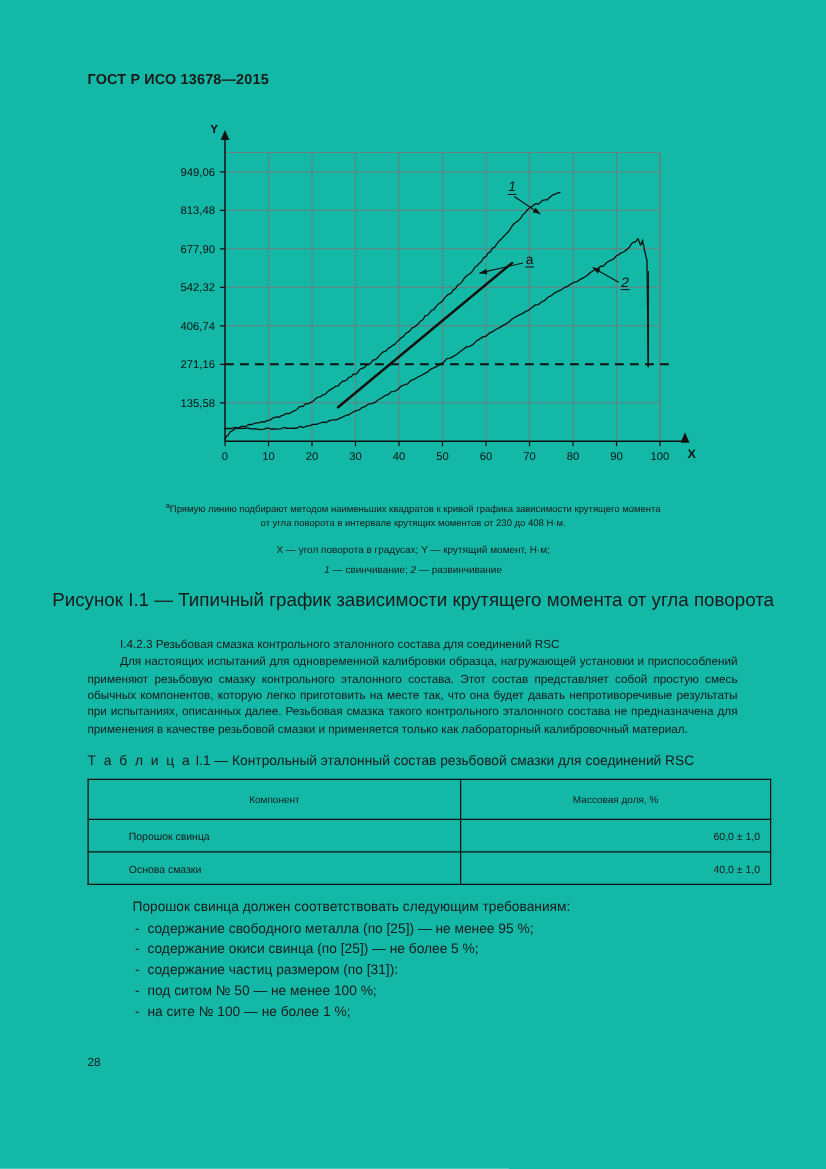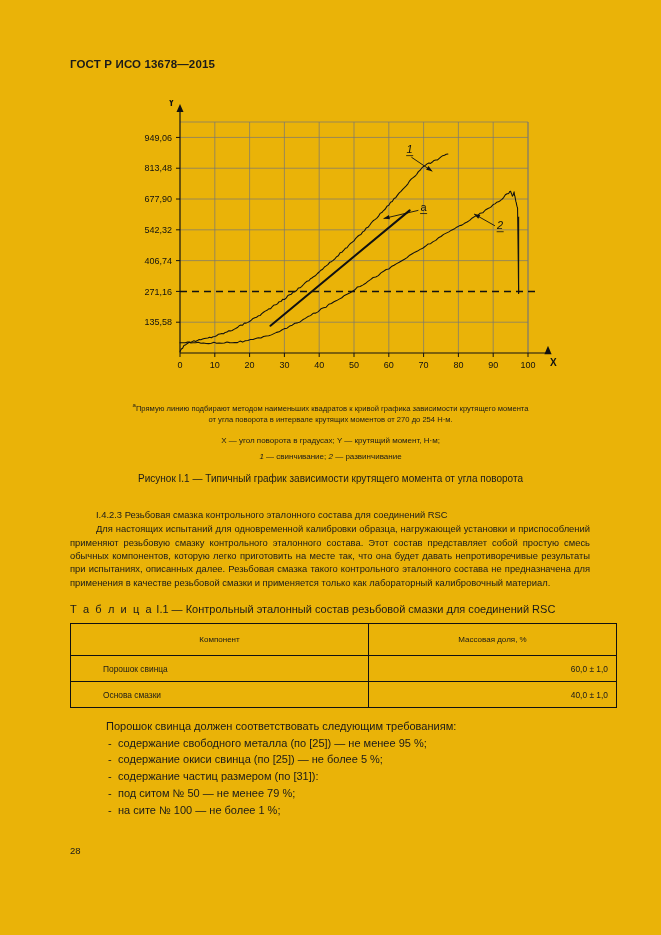--- a/index.html
+++ b/index.html
@@ -11,21 +11,21 @@
     width: 661px;
     height: 935px;
     position: relative;
     font-family: "Liberation Sans", sans-serif;
     color: #1a1a1a;
     overflow: hidden;
   }
   .page {
     position: absolute;
     inset: 0;
-    background: #eab308;
+    background: #14b8a6;
   }
 
   
   .doc-header {
     position: absolute;
     left: 70px;
     top: 58px;
     font-size: 11.5px;
     font-weight: bold;
     letter-spacing: 0.15px;
@@ -65,21 +65,21 @@
   .axis-legend {
     font-size: 8px;
     margin-top: 11px;
   }
   .curve-legend {
     font-size: 8px;
     margin-top: 7px;
   }
   .curve-legend i { font-style: italic; }
   .fig-caption {
-    font-size: 10px;
+    font-size: 15px;
     margin-top: 12px;
   }
 
   
   .body-block {
     position: absolute;
     left: 70px;
     top: 508px;
     width: 520px;
     font-size: 9.4px;
@@ -259,21 +259,21 @@
             <text x="423.6" y="111.03834808259589" font-family="&quot;Liberation Sans&quot;, sans-serif" font-size="11" font-style="normal" text-anchor="middle" fill="#111">a</text>
             <line x1="420.1" y1="113.53834808259589" x2="427.1" y2="113.53834808259589" stroke="#111" stroke-width="0.8"></line>
             <line x1="518.604" y1="193.4896755162242" x2="518.604" y2="116.71681415929203" stroke="#111" stroke-width="1.1"></line>
           </g>
       </svg>
     </div>
 
     <div class="fig-notes">
       <div class="footnote">
         <span class="sup">a</span><span>Прямую линию подбирают методом наименьших квадратов к кривой графика зависимости крутящего момента</span><br>
-        <span>от угла поворота в интервале крутящих моментов от 270 до 254 Н·м.</span>
+        <span>от угла поворота в интервале крутящих моментов от 230 до 408 Н·м.</span>
       </div>
       <div class="axis-legend">X — угол поворота в градусах; Y — крутящий момент, Н·м;</div>
       <div class="curve-legend"><i>1</i><span> — свинчивание; </span><i>2</i><span> — развинчивание</span></div>
       <div class="fig-caption">Рисунок I.1 — Типичный график зависимости крутящего момента от угла поворота</div>
     </div>
   </div>
 
   <div class="body-block">
     <p class="para-head">I.4.2.3 Резьбовая смазка контрольного эталонного состава для соединений RSC</p>
     <p class="para-just">Для настоящих испытаний для одновременной калибровки образца, нагружающей установки и приспособлений применяют резьбовую смазку контрольного эталонного состава. Этот состав представляет собой простую смесь обычных компонентов, которую легко приготовить на месте так, что она будет давать непротиворечивые результаты при испытаниях, описанных далее. Резьбовая смазка такого контрольного эталонного состава не предназначена для применения в качестве резьбовой смазки и применяется только как лабораторный калибровочный материал.</p>
@@ -300,19 +300,19 @@
         </tbody>
     </table>
   </div>
 
   <div class="list-block">
     <p class="lead">Порошок свинца должен соответствовать следующим требованиям:</p>
     <ul id="req-list">
         <li>содержание свободного металла (по [25]) — не менее 95 %;</li>
         <li>содержание окиси свинца (по [25]) — не более 5 %;</li>
         <li>содержание частиц размером (по [31]):</li>
-        <li>под ситом № 50 — не менее 79 %;</li>
+        <li>под ситом № 50 — не менее 100 %;</li>
         <li>на сите № 100 — не более 1 %;</li>
       </ul>
   </div>
 
   <div class="page-number">28</div>
 </div>
 
 </body></html>

